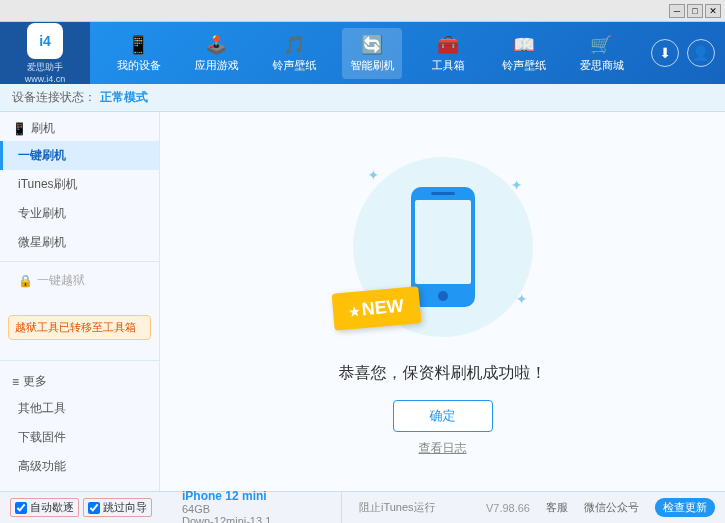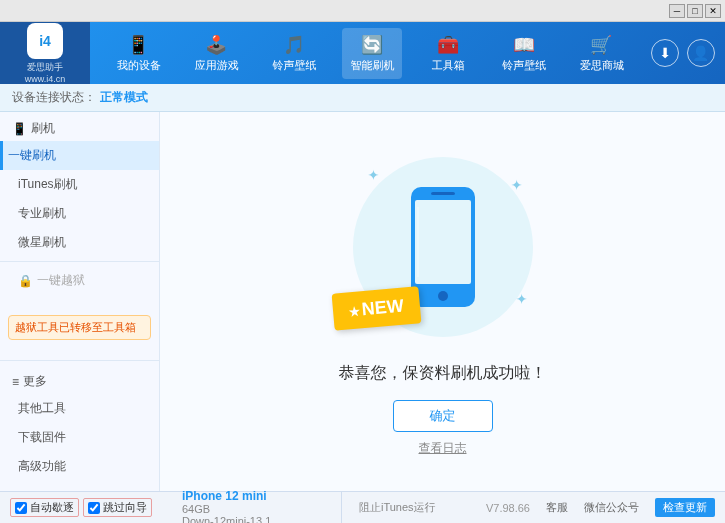--- a/index.html
+++ b/index.html
@@ -129,21 +129,22 @@
     .sidebar-item {
       padding: 6px 18px;
       color: #555;
       cursor: pointer;
       font-size: 12px;
     }
     .sidebar-item.active {
       background: #dbeeff;
       color: #1565c0;
       border-left: 3px solid #2196f3;
-      padding-left: 5px;
+      padding-left: 15px;
+      font-weight: bold;
     }
     .sidebar-divider {
       height: 1px;
       background: #dde8f5;
       margin: 4px 0;
     }
     .sidebar-disabled {
       padding: 6px 18px;
       color: #aaa;
       font-size: 12px;
@@ -310,21 +311,21 @@
       gap: 16px;
       font-size: 11px;
       color: #666;
     }
     .bottom-link { cursor: pointer; color: #666; }
     .version { color: #999; }
     .update-btn {
       background: #2196f3;
       color: white;
       padding: 2px 8px;
-      border-radius: 2px;
+      border-radius: 9px;
       cursor: pointer;
       font-size: 11px;
     }
   </style>
 </head>
 <body>
 
 <div class="title-bar">
   <div class="title-bar-controls">
     <div class="title-btn">─</div>

